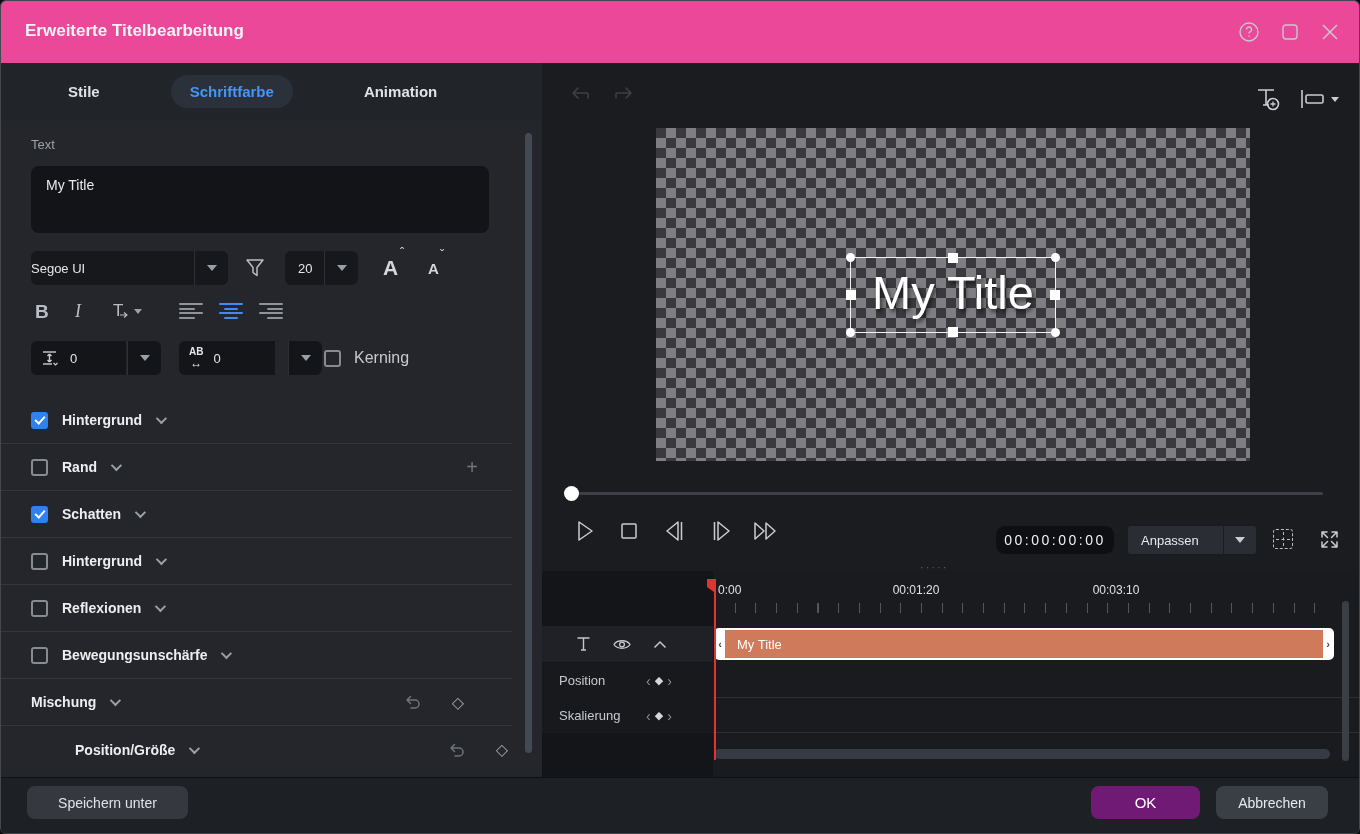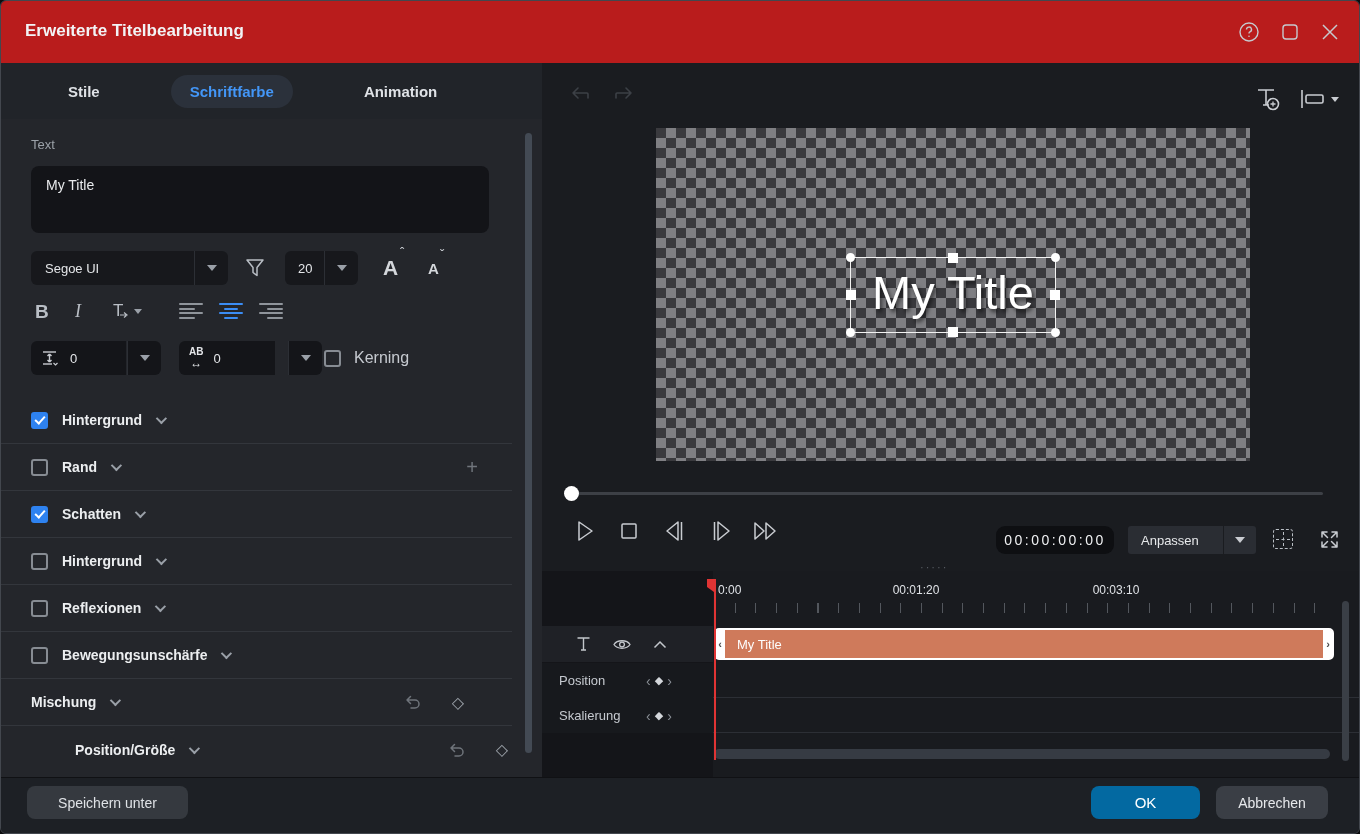--- a/index.html
+++ b/index.html
@@ -4,21 +4,21 @@
 <style>
   * { margin:0; padding:0; box-sizing:border-box; }
   html,body { background:#0b0c0e; }
   body { font-family:"Liberation Sans", sans-serif; }
   #dialog {
     position:relative; width:1360px; height:834px; background:#1a1c20;
     border:1px solid #43474e; border-radius:6px; overflow:hidden;
     color:#e8eaec;
   }
   
-  #titlebar { position:absolute; left:0; top:0; width:1360px; height:62px; background:#b91c1c; }
+  #titlebar { position:absolute; left:0; top:0; width:1360px; height:62px; background:#ec4899; }
   .win-title { position:absolute; left:24px; top:20px; font-size:17px; font-weight:700; color:#f2f3f5; }
   .win-btn { position:absolute; top:17px; width:28px; height:28px; display:flex; align-items:center; justify-content:center; color:#c6c9ce; cursor:default; }
   #btn-help { left:1234px; }
   #btn-max { left:1275px; }
   #btn-close { left:1315px; }
   
   #left-panel { position:absolute; left:0; top:62px; width:541px; height:714px; background:#24262b; }
   #tabs { position:absolute; left:0; top:0; width:541px; height:56px; background:#212429; display:flex; align-items:center; padding-left:40px; gap:44px; }
   .tab { font-size:15px; font-weight:700; color:#dfe2e6; cursor:pointer;margin-left:27px; }
   .tab.active { color:#4396f7; background:#2b313b; border-radius:17px; padding:8px 19px; }
@@ -26,21 +26,21 @@
   #text-area {
     position:absolute; left:30px; top:103px; width:458px; height:67px; background:#131418;
     border:none; border-radius:8px; color:#e8eaec; font-size:14px; padding:11px 15px; resize:none;
     font-family:"Liberation Sans", sans-serif; outline:none;
   }
   .box { background:#17181c; height:34px; display:flex; align-items:center; color:#e4e6e9; font-size:13px; }
   .box.val { background:#141519; }
   .caret-down { width:0; height:0; border-left:5px solid transparent; border-right:5px solid transparent; border-top:6px solid #9aa0a8; }
   .dd-arrow { width:34px; height:34px; display:flex; align-items:center; justify-content:center; border-left:1px solid #2c2f35; cursor:pointer; }
   #font-row { position:absolute; left:30px; top:188px; width:480px; height:34px; }
-  #font-family-box { position:absolute; left:0; top:0; width:163px; border-radius:6px 0 0 6px; padding-left:14px; cursor:pointer; }
+  #font-family-box { position:absolute; left:0; top:0; width:163px; border-radius:6px 0 0 6px; cursor:pointer; }
   #font-family-arrow { position:absolute; left:163px; top:0; background:#17181c; border-radius:0 6px 6px 0; }
   #filter-icon { position:absolute; left:212px; top:5px; cursor:pointer; }
   #size-box { position:absolute; left:254px; top:0; width:39px; border-radius:6px 0 0 6px; padding-left:13px; cursor:pointer; }
   #size-arrow { position:absolute; left:293px; top:0; background:#17181c; border-radius:0 6px 6px 0; }
   .a-btn { position:absolute; top:0px; width:30px; height:34px; cursor:pointer; color:#d4d7db; }
   .a-big { font-size:21px; font-weight:700; }
   .a-small { font-size:15px; font-weight:700; }
   .a-mark { position:absolute; font-size:13px; top:-4px; left:17px; color:#cfd3d8; }
   #format-row { position:absolute; left:30px; top:238px; width:480px; height:28px; }
   .fmt { position:absolute; top:0; cursor:pointer; color:#b9bec5; }
@@ -114,21 +114,21 @@
   .kf-nav { position:absolute; left:104px; display:flex; align-items:center; gap:4px; }
   .kf-chev { font-size:14px; color:#8a8f96; cursor:pointer; line-height:1; }
   .kf-diamond { font-size:11px; color:#d4d7db; cursor:pointer; line-height:1; }
   #tl-hscroll { position:absolute; left:172px; top:178px; width:618px; height:10px; }
   #tl-hscroll-thumb { width:616px; height:10px; background:#363b43; border-radius:5px; cursor:pointer; }
   #tl-vscroll { position:absolute; left:800px; top:30px; width:7px; height:160px; background:#3a3f46; border-radius:4px; cursor:pointer; }
   
   #footer { position:absolute; left:0; top:776px; width:1360px; height:58px; background:#1d2025; border-top:1px solid #101114; }
   .btn { position:absolute; top:8px; height:33px; border-radius:8px; display:flex; align-items:center; justify-content:center; cursor:pointer; font-size:14px; }
   #btn-save { left:26px; width:161px; background:#35393f; color:#dfe2e6; }
-  #btn-ok { left:1090px; width:109px; background:#0369a1; color:#ffffff; font-size:15px; }
+  #btn-ok { left:1090px; width:109px; background:#701a75; color:#ffffff; font-size:15px; }
   #btn-cancel { left:1215px; width:112px; background:#3a3e45; color:#e7e9ec; }
   svg { display:block; }
   .flexc { display:flex; align-items:center; }
 </style>
 </head>
 <body>
 
 <div id="dialog">
 
   <div id="titlebar">

